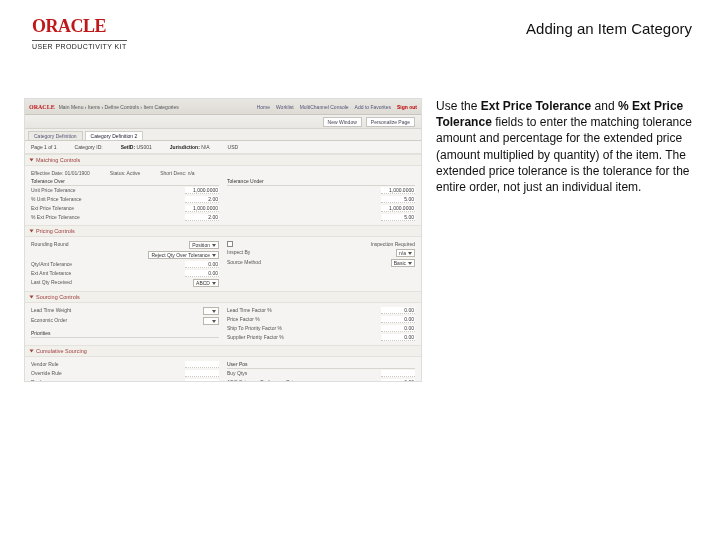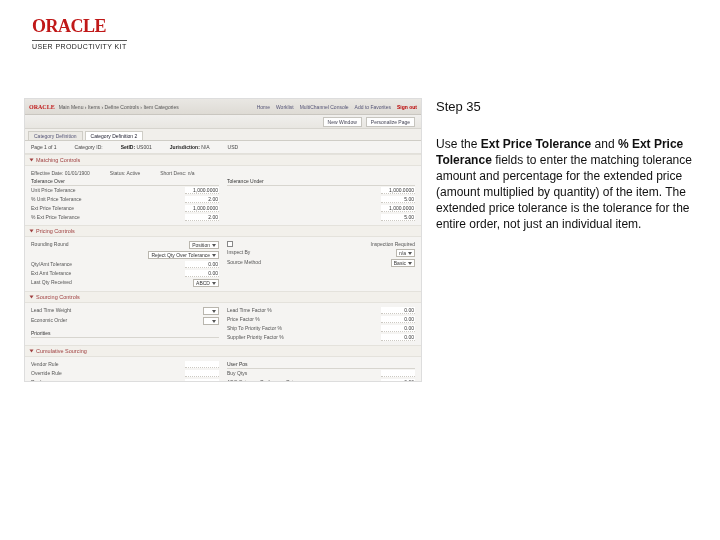--- a/index.html
+++ b/index.html
@@ -127,20 +127,21 @@
   .explain p b{ font-weight:bold;}
 </style>
 </head>
 <body>
 
 <div class="header">
   <div class="brand">
     <span class="brand-logo">ORACLE</span>
     <span class="brand-sub">USER PRODUCTIVITY KIT</span>
   </div>
+  <div class="page-title">Adding an Item Category</div>
 </div>
 
 <div class="content">
 
   <div class="shot">
     <div class="shot-top">
       <div class="shot-top-left">
         <span class="shot-logo">ORACLE</span>
         <span class="shot-crumb">Main Menu  ›  Items  ›  Define Controls  ›  Item Categories</span>
       </div>
@@ -353,18 +354,17 @@
           <div class="row">
               <span class="lab">ABC Category Preference Pct</span>
               <span class="val">0.00</span>
             </div>
         </div>
       </div>
     </div>
   </div>
 
   <div class="explain">
-    <div class="step">Step 35</div>
     <p>
       <span>Use the </span><b>Ext Price Tolerance</b><span> and </span><b>% Ext Price Tolerance</b><span> fields to enter the matching tolerance amount and percentage for the extended price (amount multiplied by quantity) of the item. The extended price tolerance is the tolerance for the entire order, not just an individual item.</span>
     </p>
   </div>
 </div>
 
 </body></html>

